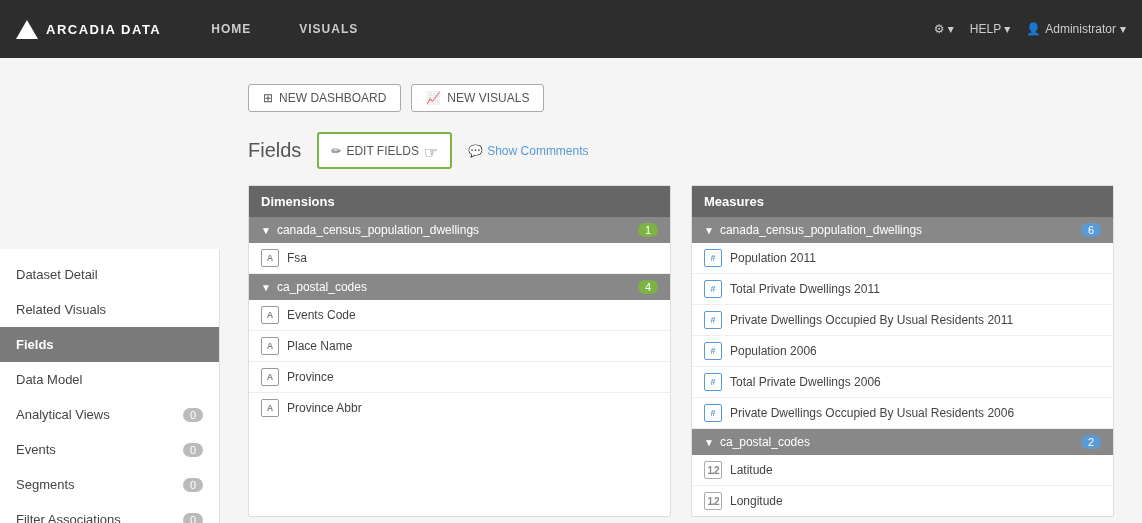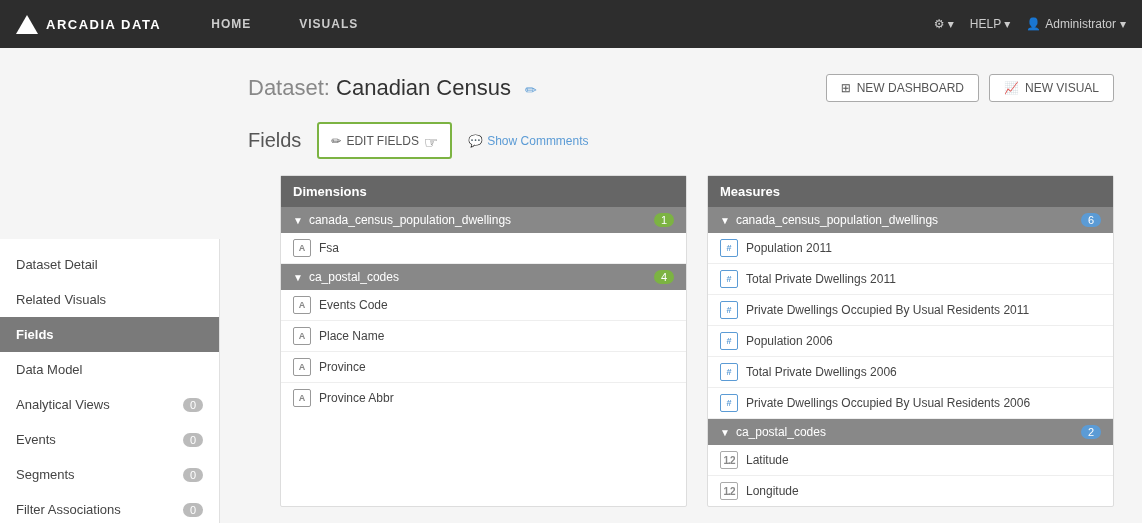--- a/index.html
+++ b/index.html
@@ -1,21 +1,21 @@
 <!DOCTYPE html>
 <html><head>
   <meta charset="utf-8">
   <style>
     * { box-sizing: border-box; margin: 0; padding: 0; }
     body { font-family: 'Helvetica Neue', Arial, sans-serif; font-size: 13px; background: #f5f5f5; color: #333; }
 
     
     .top-nav {
       background: #2d2d2d;
-      height: 48px;
+      height: 58px;
       display: flex;
       align-items: center;
       padding: 8px 16px;
       color: #fff;
     }
     .top-nav .logo {
       display: flex; align-items: center; gap: 8px; margin-right: 32px;
     }
     .top-nav .logo-triangle {
       width: 0; height: 0;
@@ -87,21 +87,21 @@
     .btn-edit-fields {
       border: 2px solid #7cb342; background: #fff; color: #555; padding: 5px 12px;
       font-size: 12px; cursor: pointer; border-radius: 3px; display: flex; align-items: center; gap: 5px; font-weight: 500;
     }
     .show-comments {
       color: #5b9bd5; font-size: 12px; cursor: pointer; display: flex; align-items: center; gap: 4px;
     }
 
     
     .tables-grid {
-      display: grid; grid-template-columns: 1fr 1fr; gap: 20px; margin-left: 32px;
+      display: grid; grid-template-columns: 1fr 1fr; gap: 20px;
     }
 
     
     .data-table { background: #fff; border: 1px solid #ddd; border-radius: 2px; }
     .table-header {
       background: #666; color: #fff; padding: 8px 12px; font-size: 13px; font-weight: 600;
     }
     .group-header {
       background: #888; color: #fff; padding: 6px 12px; font-size: 12px;
       display: flex; align-items: center; justify-content: space-between;
@@ -176,35 +176,28 @@
     </div>
     <div class="sidebar-item">
       <span>Filter Associations</span>
       <span class="badge">0</span>
     </div>
   </aside>
 
   <main class="main-content">
 
     <div class="dataset-header">
-      <div>
-        <span class="dataset-title">
-          <span>Dataset:</span>
-          <strong>Canadian Census</strong>
-          <span class="edit-icon">✏</span>
-        </span>
-      </div>
       <div class="header-buttons">
         <button class="btn-outline">
           <span>⊞</span>
           <span>NEW DASHBOARD</span>
         </button>
         <button class="btn-outline">
           <span>📈</span>
-          <span>NEW VISUAL</span>
+          <span>NEW VISUALS</span>
         </button>
       </div>
     </div>
 
     <div class="fields-header">
       <span class="fields-title">Fields</span>
       <button class="btn-edit-fields">
         <span>✏</span>
         <span>EDIT FIELDS</span>
         <span class="cursor-hand">☞</span>

